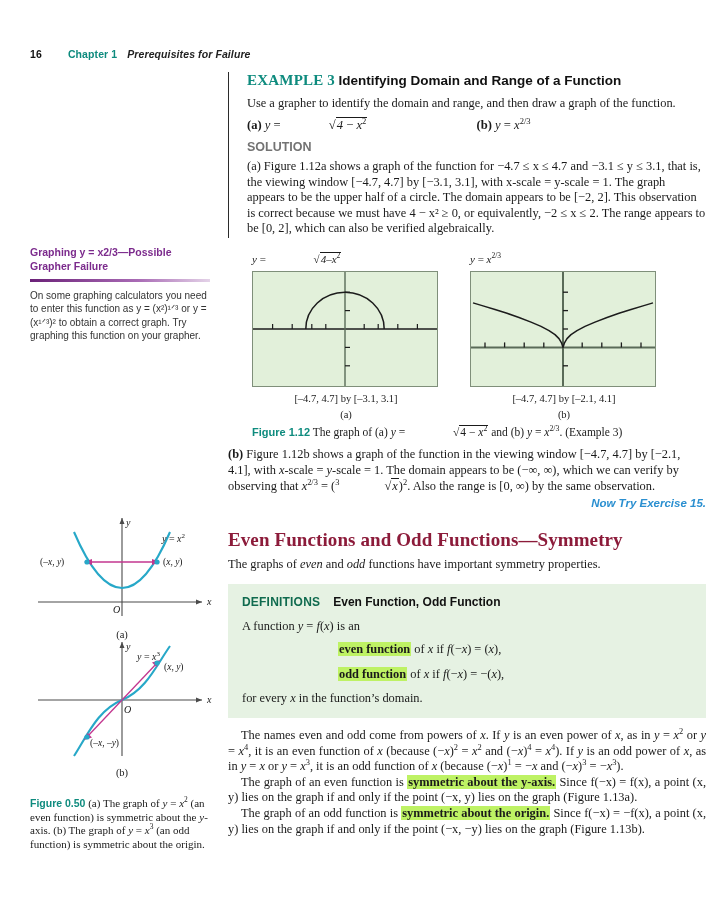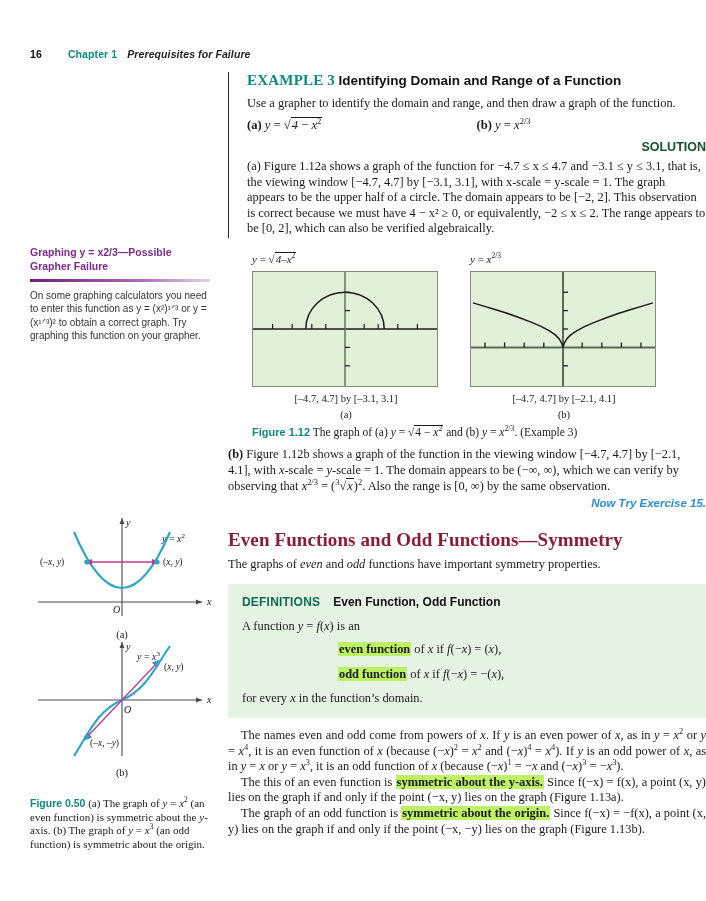--- a/index.html
+++ b/index.html
@@ -83,29 +83,28 @@
     margin: 7px 0 7px 0;
     font-size: 12.6px;
   }
   .parts .part { width: 50%; }
   .parts .lbl { font-weight: bold; }
 
   .sol-head {
     font-family: "Liberation Sans", sans-serif;
     font-size: 12.5px;
     font-weight: bold;
-    color: #14532d;
+    color: #737373;
     margin: 2px 0 5px 0;
-    text-align: right;
   }
 
   
   .it { font-style: italic; }
   sup.sm { font-size: .68em; vertical-align: super; line-height: 0; }
-  .rad { display: inline-block; }
+  .rad { display: inline-block; margin-left: 45px; }
   .rad > .bar { border-top: 1px solid #1a1a1a; padding: 0 1px 0 1px; }
 
   
   .figs {
     position: absolute; left: 252px; top: 253px;
     width: 450px;
     display: flex;
     gap: 30px;
   }
   .figbox { width: 188px; }
@@ -382,21 +381,21 @@
       <span class="hl">odd function</span>
       <span>of <span class="it">x</span> if <span class="it">f</span>(−<span class="it">x</span>) = −(<span class="it">x</span>),</span>
     </div>
     <div class="dl">
       for every <span class="it">x</span> in the function’s domain.
     </div>
   </div>
 
   <div class="closing">
     <p>The names even and odd come from powers of <span class="it">x</span>. If <span class="it">y</span> is an even power of <span class="it">x</span>, as in <span class="it">y</span> = <span class="it">x</span><sup class="sm">2</sup> or <span class="it">y</span> = <span class="it">x</span><sup class="sm">4</sup>, it is an even function of <span class="it">x</span> (because (−<span class="it">x</span>)<sup class="sm">2</sup> = <span class="it">x</span><sup class="sm">2</sup> and (−<span class="it">x</span>)<sup class="sm">4</sup> = <span class="it">x</span><sup class="sm">4</sup>). If <span class="it">y</span> is an odd power of <span class="it">x</span>, as in <span class="it">y</span> = <span class="it">x</span> or <span class="it">y</span> = <span class="it">x</span><sup class="sm">3</sup>, it is an odd function of <span class="it">x</span> (because (−<span class="it">x</span>)<sup class="sm">1</sup> = −<span class="it">x</span> and (−<span class="it">x</span>)<sup class="sm">3</sup> = −<span class="it">x</span><sup class="sm">3</sup>).</p>
-    <p><span>The this of an even function is </span><span class="hl">symmetric about the y-axis.</span><span> Since f(−x) = f(x), a point (x, y) lies on the graph if and only if the point (−x, y) lies on the graph (Figure 1.13a).</span></p>
+    <p><span>The graph of an even function is </span><span class="hl">symmetric about the y-axis.</span><span> Since f(−x) = f(x), a point (x, y) lies on the graph if and only if the point (−x, y) lies on the graph (Figure 1.13a).</span></p>
     <p><span>The graph of an odd function is </span><span class="hl">symmetric about the origin.</span><span> Since f(−x) = −f(x), a point (x, y) lies on the graph if and only if the point (−x, −y) lies on the graph (Figure 1.13b).</span></p>
   </div>
 
   <div class="fig13a">
     <svg width="196" height="112" viewBox="0 0 196 112">
 
       <line x1="14" y1="90" x2="178" y2="90" stroke="#4a4a4a" stroke-width="1.1"></line>
       <polygon points="178,90 172,87.5 172,92.5" fill="#4a4a4a"></polygon>
       <line x1="98" y1="104" x2="98" y2="6" stroke="#4a4a4a" stroke-width="1.1"></line>
       <polygon points="98,6 95.5,12 100.5,12" fill="#4a4a4a"></polygon>

